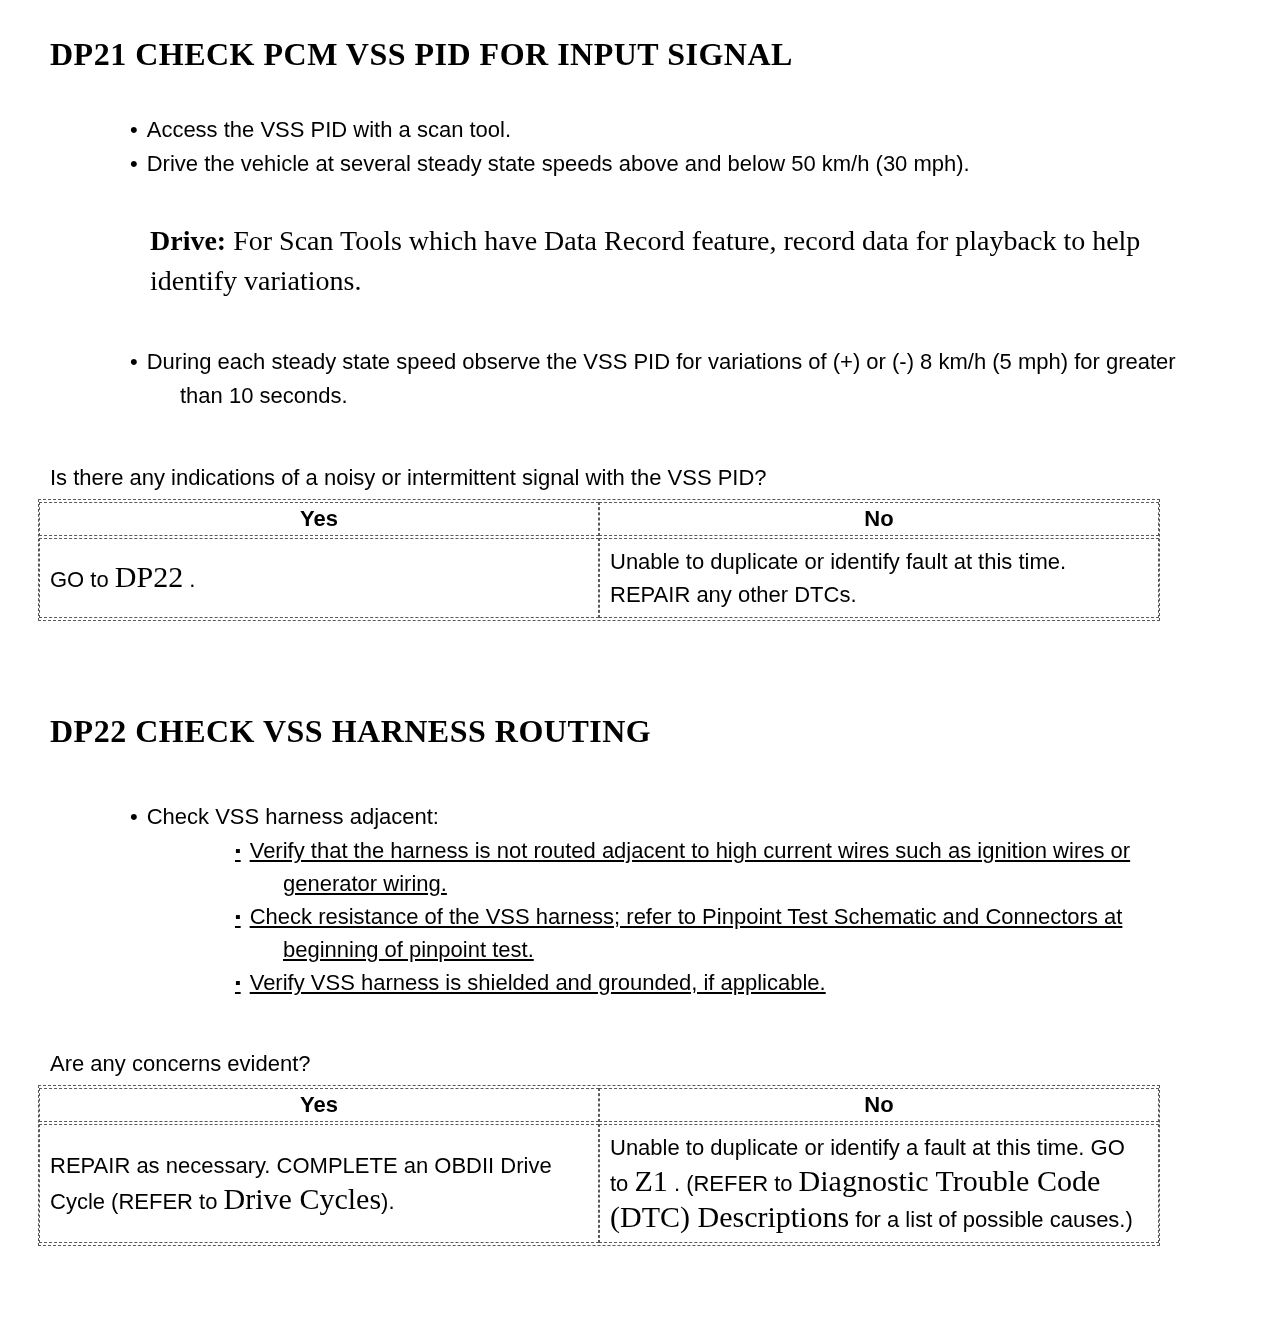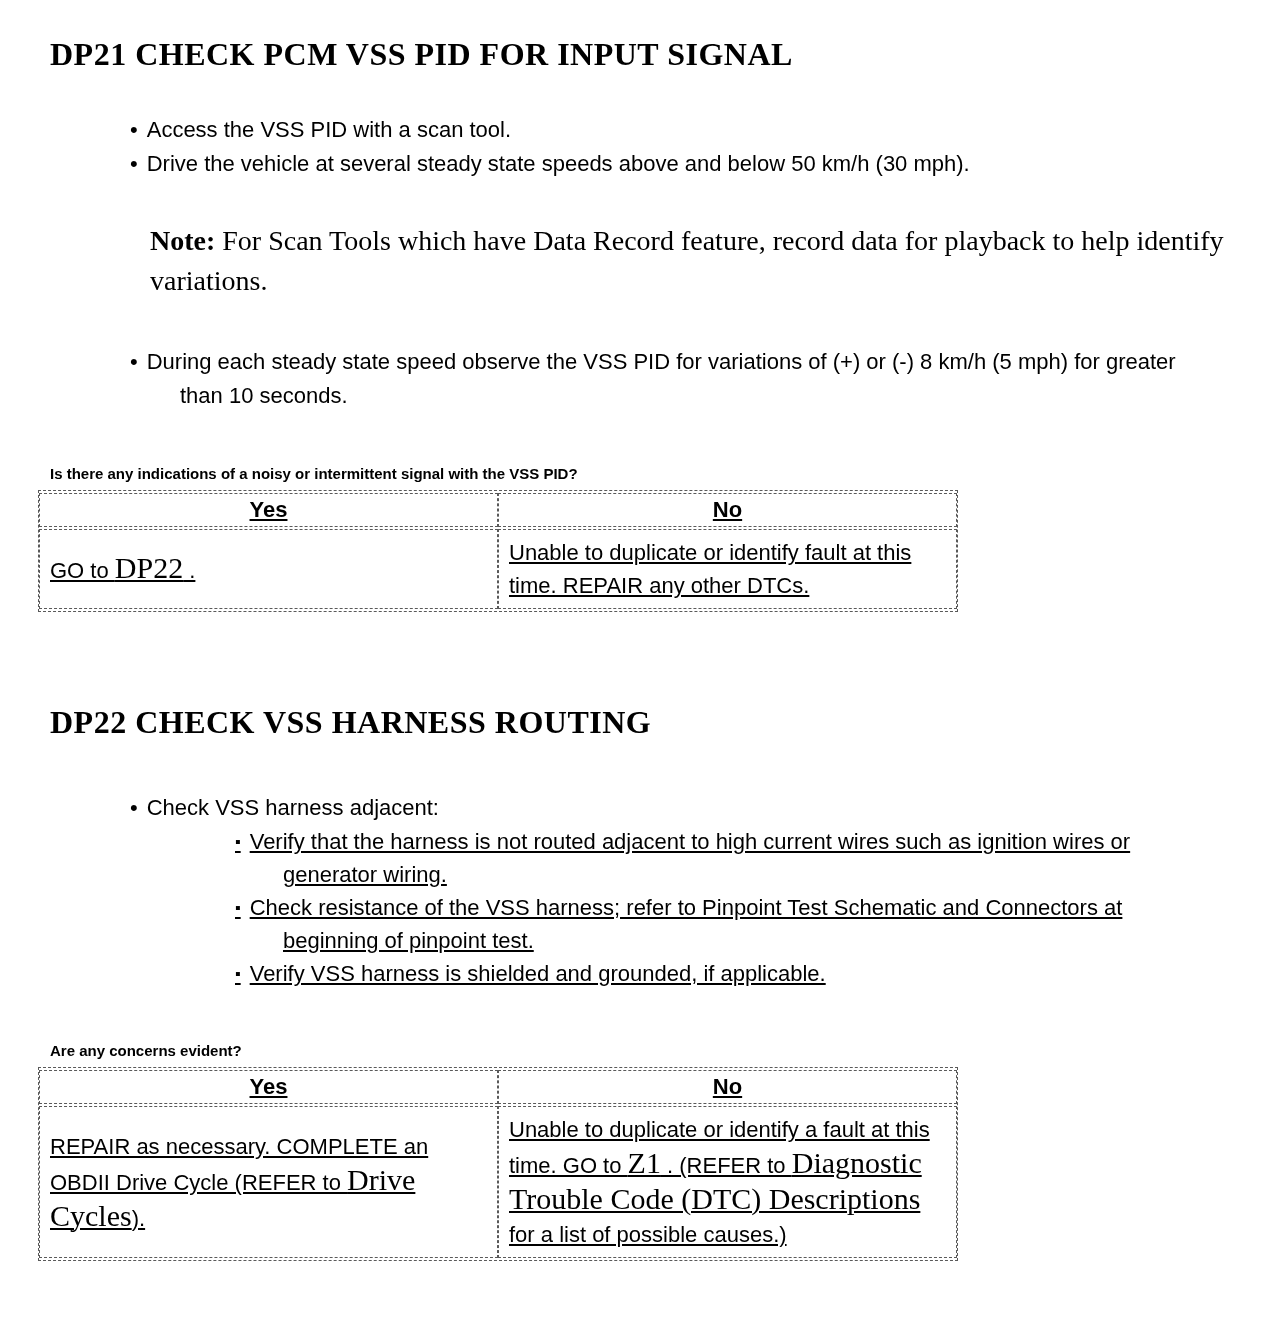--- a/index.html
+++ b/index.html
@@ -48,33 +48,32 @@
   }
   .note-block {
     margin: 40px 0 44px 100px;
     max-width: 1075px;
     font-family: "Liberation Serif", serif;
     font-size: 28px;
     line-height: 40px;
   }
   .note-label { font-weight: bold; }
   .question {
-    font-size: 15px;
-    font-weight: bold;
+    font-size: 22px;
+    font-weight: normal;
     margin-top: 52px;
     margin-bottom: 8px;
   }
   .qa-table {
-    width: 920px;
+    width: 1122px;
     margin-left: -12px;
     border: 1px dashed #595959;
     border-collapse: separate;
     border-spacing: 0 2px;
     table-layout: fixed;
-    text-decoration: underline;
   }
   .qa-table th {
     width: 50%;
     border: 1px dashed #595959;
     font-size: 22px;
     font-weight: bold;
     text-align: center;
     padding: 3px 6px;
   }
   .qa-table td {
@@ -98,21 +97,21 @@
 
   <div>
     <h1 class="section-title">DP21 CHECK PCM VSS PID FOR INPUT SIGNAL</h1>
 
     <div class="bullet-list">
       <div class="bullet-item"><span>Access the VSS PID with a scan tool.</span></div>
       <div class="bullet-item"><span>Drive the vehicle at several steady state speeds above and below 50 km/h (30 mph).</span></div>
     </div>
 
     <div class="note-block">
-      <span class="note-label">Note:</span><span> For Scan Tools which have Data Record feature, record data for playback to help identify variations.</span>
+      <span class="note-label">Drive:</span><span> For Scan Tools which have Data Record feature, record data for playback to help identify variations.</span>
     </div>
 
     <div class="bullet-list">
       <div class="bullet-item"><span>During each steady state speed observe the VSS PID for variations of (+) or (-) 8 km/h (5 mph) for greater than 10 seconds.</span></div>
     </div>
 
     <div class="question">Is there any indications of a noisy or intermittent signal with the VSS PID?</div>
 
     <table class="qa-table">
       <tbody>

